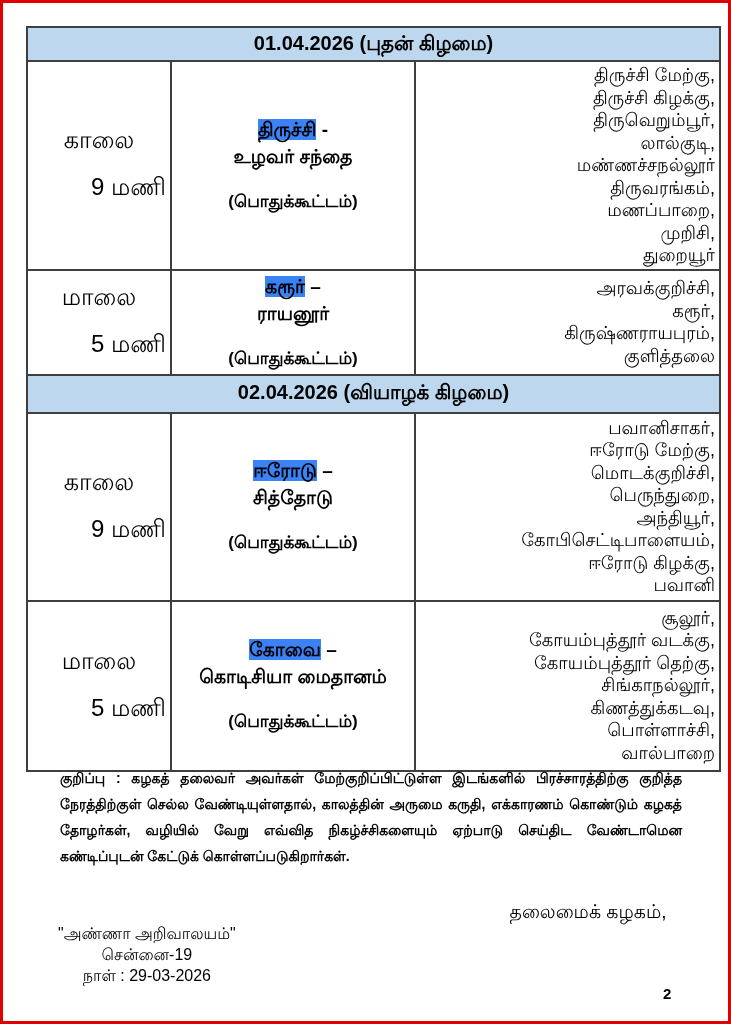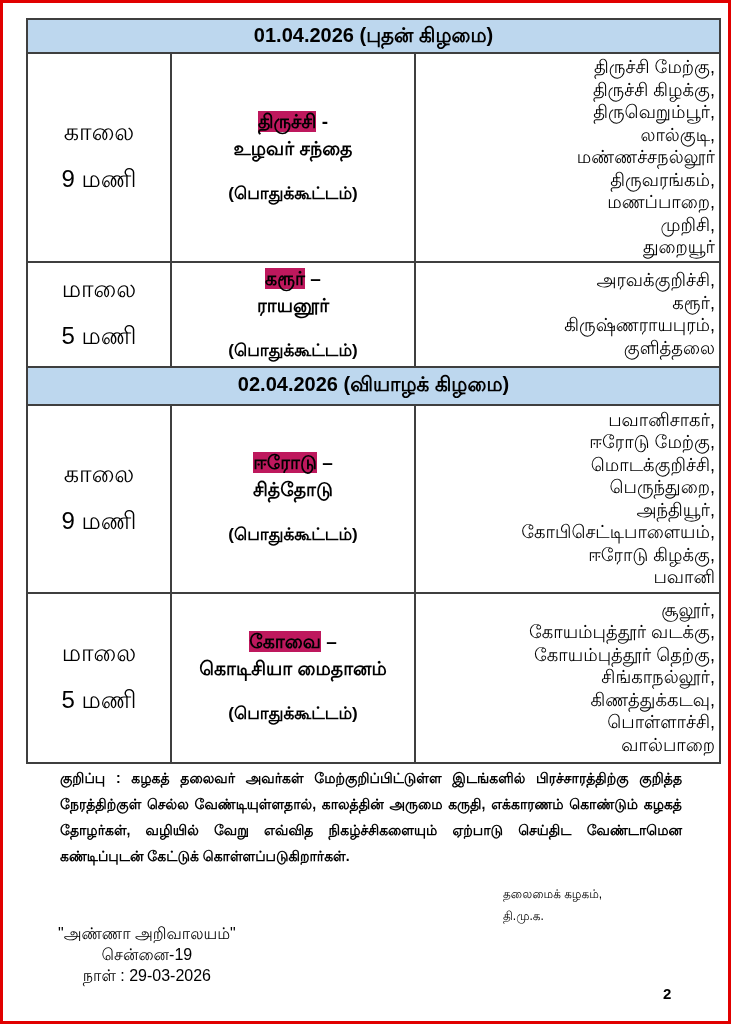--- a/index.html
+++ b/index.html
@@ -14,21 +14,21 @@
     width: 731px;
     height: 1024px;
     background: #ffffff;
     border: 3px solid #e10000;
     box-sizing: border-box;
     overflow: hidden;
   }
   table.schedule {
     position: absolute;
     left: 23px;
-    top: 15px;
+    top: 23px;
     width: 693px;
     border-collapse: collapse;
     table-layout: fixed;
     border-radius: 22px;
   }
   table.schedule td {
     border: 2px solid #3f3f3f;
     padding: 2px 4px;
     vertical-align: middle;
     box-sizing: border-box;
@@ -37,28 +37,28 @@
     background: #bdd7ee;
     font-weight: bold;
     font-size: 20px;
     text-align: center;
     height: 34px;
   }
   td.time-cell {
     text-align: center;
     font-size: 24px;
   }
-  .time-cell div + div { margin-top: 16px; }
+  .time-cell div + div { margin-top: 16px; text-align: right; }
   td.venue-cell {
     text-align: center;
     font-weight: bold;
     font-size: 19px;
     line-height: 27px;
   }
-  .venue-highlight { background: #be185d; }
+  .venue-highlight { background: #3b82f6; }
   .meeting-label {
     margin-top: 18px;
     font-size: 17px;
   }
   td.districts-cell {
     text-align: right;
     font-size: 18px;
   }
   .districts-cell div { line-height: 22.5px; }
   .note {
@@ -76,23 +76,24 @@
     position: absolute;
     left: 55px;
     top: 920px;
     text-align: center;
     font-size: 16px;
     line-height: 21px;
   }
   .footer-right {
     position: absolute;
     left: 500px;
-    top: 880px;
+    top: 898px;
     width: 170px;
-    font-size: 12px;
+    text-align: center;
+    font-size: 19px;
     line-height: 22px;
   }
   .page-number {
     position: absolute;
     left: 660px;
     top: 982px;
     font-weight: bold;
     font-size: 15px;
   }
 </style>
@@ -202,18 +203,17 @@
   <div class="note">குறிப்பு :  கழகத் தலைவர் அவர்கள் மேற்குறிப்பிட்டுள்ள இடங்களில் பிரச்சாரத்திற்கு குறித்த நேரத்திற்குள் செல்ல வேண்டியுள்ளதால், காலத்தின் அருமை கருதி, எக்காரணம் கொண்டும் கழகத் தோழர்கள், வழியில் வேறு எவ்வித நிகழ்ச்சிகளையும் ஏற்பாடு செய்திட வேண்டாமென கண்டிப்புடன் கேட்டுக் கொள்ளப்படுகிறார்கள்.</div>
 
   <div class="footer-left">
       <div>"அண்ணா அறிவாலயம்"</div>
       <div>சென்னை-19</div>
       <div>நாள் : 29-03-2026</div>
     </div>
 
   <div class="footer-right">
       <div>தலைமைக் கழகம்,</div>
-      <div>தி.மு.க.</div>
     </div>
 
   <div class="page-number">2</div>
 
 </div>
 
 </body></html>

